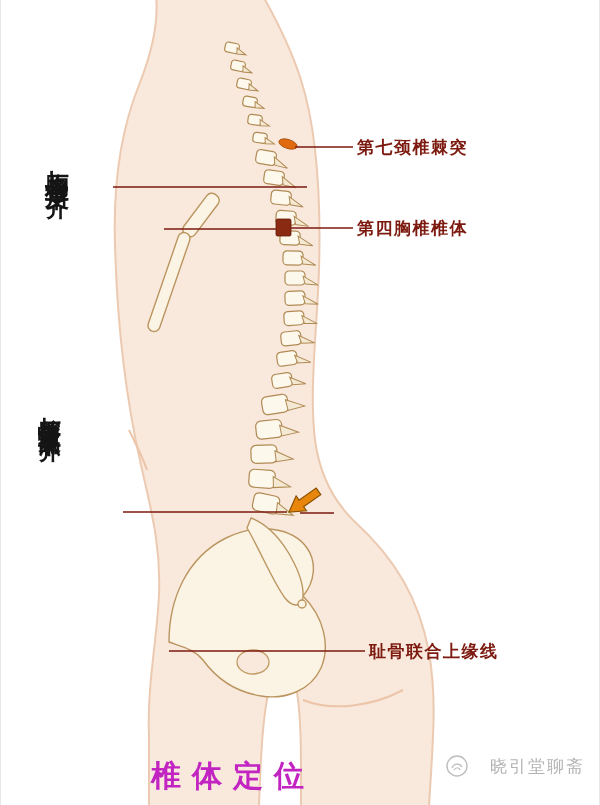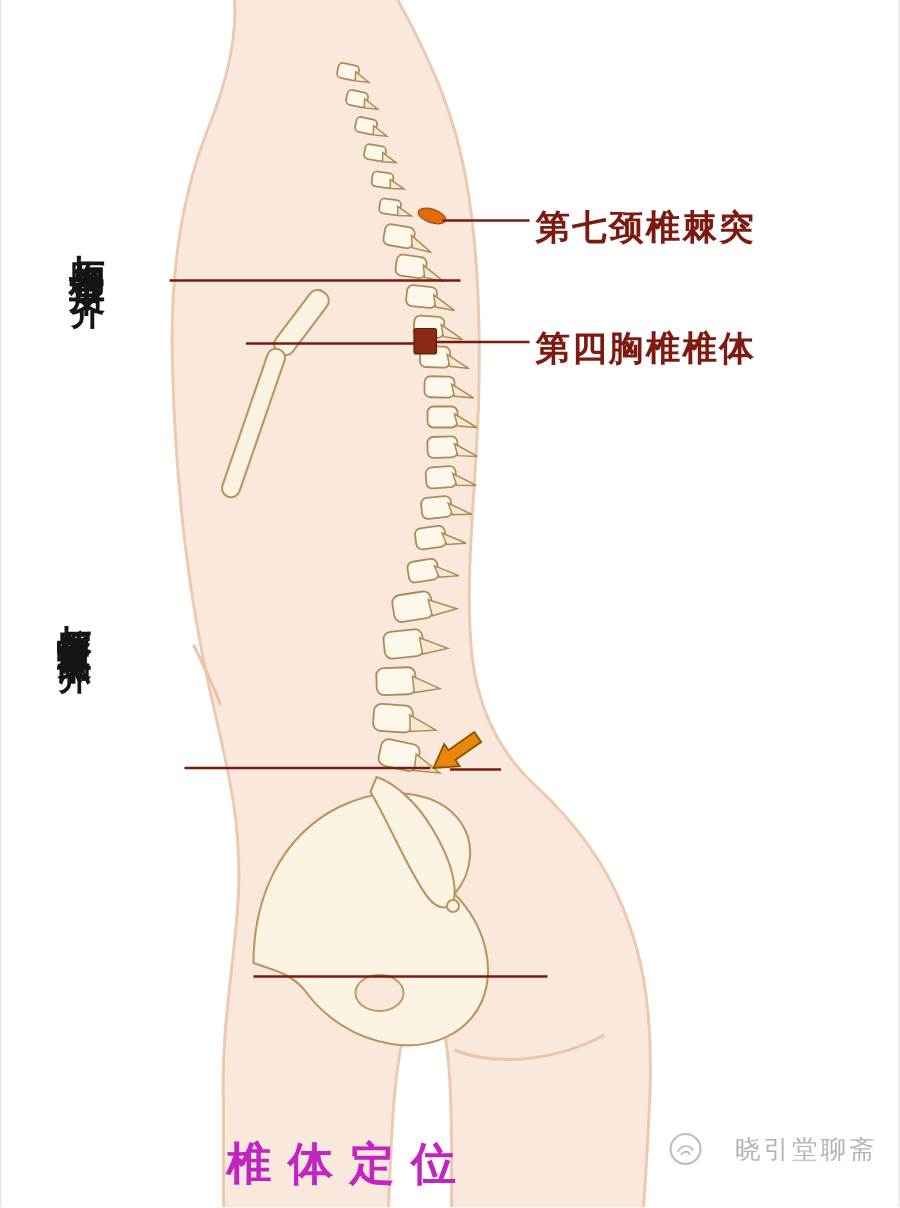--- a/index.html
+++ b/index.html
@@ -5,21 +5,21 @@
   html,body { margin:0; padding:0; background:#fff; }
   #stage {
     position:relative; width:600px; height:805px; background:#ffffff;
     font-family:"Liberation Sans", sans-serif; overflow:hidden;
     border-left:1px solid #e7e7e7; border-right:1px solid #e7e7e7;
     box-sizing:border-box;
   }
   #art { position:absolute; left:0; top:0; width:600px; height:805px; }
 
   .rlabel {
-    position:absolute; color:#7c1a10; font-size:23px; font-weight:600;
+    position:absolute; color:#7c1a10; font-size:17px; font-weight:600;
     letter-spacing:1.5px; white-space:nowrap;
   }
   .vlabel {
     position:absolute; writing-mode:vertical-rl; text-orientation:upright;
     color:#151515; font-weight:700; white-space:nowrap;
   }
   .vlabel.one { left:40px; top:150px; font-size:24px; letter-spacing:5px; }
   .vlabel.two { left:34px; top:398px; font-size:23px; letter-spacing:3px; }
 
   #title {
@@ -207,20 +207,21 @@
     <line class="lead" x1="112" y1="187" x2="306" y2="187"></line>
     <line class="lead" x1="163" y1="229" x2="275" y2="229"></line>
     <line class="lead" x1="290" y1="228" x2="352" y2="228"></line>
     <line class="lead" x1="122" y1="512" x2="286" y2="512"></line>
     <line class="lead" x1="299" y1="513" x2="333" y2="513"></line>
     <line class="lead" x1="168" y1="651" x2="364" y2="651"></line>
   </svg>
 
   <div class="rlabel" style="left:356px; top:136px;">第七颈椎棘突</div>
   <div class="rlabel" style="left:356px; top:217px;text-align:center;">第四胸椎椎体</div>
+  <div class="rlabel" style="left:368px; top:640px;">耻骨联合上缘线</div>
 
   <div class="vlabel one">与胸骨角平齐</div>
   <div class="vlabel two">与髂嵴最高点平齐</div>
 
   <div id="title">椎体定位</div>
 
   <div id="watermark">
     <svg width="24" height="24" viewBox="0 0 24 24">
       <circle cx="12" cy="12" r="10" fill="none" stroke="#bdbdbd" stroke-width="1.4"></circle>
       <path d="M7,14 C9,9 15,9 17,13 M9,16 C11,13 14,13 15,16" fill="none" stroke="#bdbdbd" stroke-width="1.2"></path>

